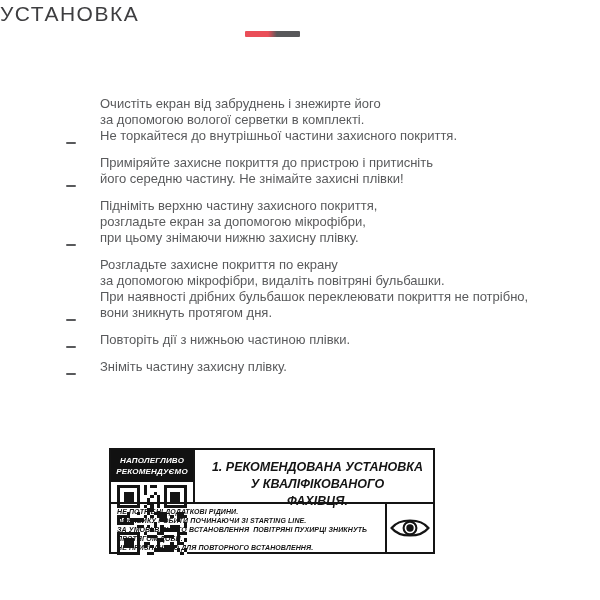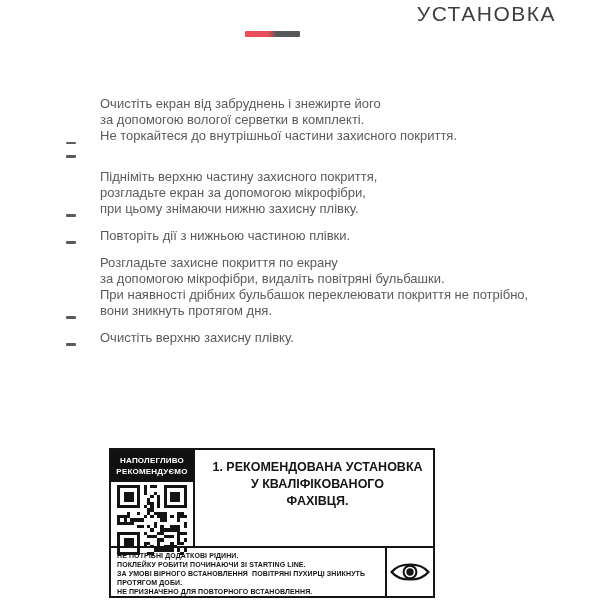--- a/index.html
+++ b/index.html
@@ -3,42 +3,41 @@
 <meta charset="utf-8">
 <style>
   html,body{margin:0;padding:0;background:#ffffff;}
   body{
     width:600px;height:600px;position:relative;overflow:hidden;
     font-family:"Liberation Sans","DejaVu Sans",sans-serif;
     -webkit-font-smoothing:antialiased;
   }
   .title{
     position:absolute;left:0;top:2px;width:544px;margin:0;
-    text-align:right;font-size:21px;font-weight:500;letter-spacing:1.5px;
+    text-align:left;font-size:21px;font-weight:500;letter-spacing:1.5px;
     color:#3e3e40;
-    padding-left:12px;
   }
   .accent-bar{
     position:absolute;left:245px;top:31px;width:55px;height:6px;
     background:linear-gradient(90deg,#ea4e58 0%,#ea4e58 42%,#58585a 58%,#58585a 100%);
     border-radius:1px;
   }
   .instructions{
     position:absolute;left:64px;top:96px;width:512px;
     color:#595a5c;font-size:13px;line-height:16px;
   }
   .instruction-item{display:flex;align-items:flex-end;margin-bottom:11px;}
   .gutter{width:36px;flex:0 0 36px;display:flex;align-items:center;}
   .dash{display:block;width:10px;height:2.5px;margin-left:2px;background:#595a5c;border-radius:1px;}
   .itext{white-space:pre-line;}
   
   .box{
-    position:absolute;left:109px;top:448px;width:326px;height:150px;
+    position:absolute;left:109px;top:448px;width:326px;height:106px;
     border:2px solid #141414;box-sizing:border-box;background:#fff;
-    display:flex;flex-direction:column;color:#141414;
+    display:flex;flex-direction:column;color:#141414;font-style:italic;
   }
   .box-main{flex:1 1 auto;display:flex;min-height:0;}
   .box-left{width:82px;flex:0 0 82px;border-right:2px solid #141414;display:flex;flex-direction:column;}
   .badge{
     background:#111;color:#fff;text-align:center;
     font-size:8px;font-weight:700;line-height:11px;letter-spacing:.2px;
     padding:5px 1px 5px 1px;
   }
   .qr-wrap{flex:1;display:flex;align-items:flex-start;justify-content:center;padding-top:3px;}
   .qr-wrap svg{width:70px;height:70px;shape-rendering:crispEdges;}
@@ -71,49 +70,51 @@
           <span class="dash"></span>
         </span>
         <div class="itext">Очистіть екран від забруднень і знежирте його
 за допомогою вологої серветки в комплекті.
 Не торкайтеся до внутрішньої частини захисного покриття.</div>
       </div>
       <div class="instruction-item">
         <span class="gutter">
           <span class="dash"></span>
         </span>
+        <div class="itext">Приміряйте захисне покриття до пристрою і притисніть
+його середню частину. Не знімайте захисні плівки!</div>
       </div>
       <div class="instruction-item">
         <span class="gutter">
           <span class="dash"></span>
         </span>
         <div class="itext">Підніміть верхню частину захисного покриття,
 розгладьте екран за допомогою мікрофібри,
 при цьому знімаючи нижню захисну плівку.</div>
-      </div>
-      <div class="instruction-item">
-        <span class="gutter">
-          <span class="dash"></span>
-        </span>
-        <div class="itext">Повторіть дії з нижньою частиною плівки.</div>
       </div>
       <div class="instruction-item">
         <span class="gutter">
           <span class="dash"></span>
         </span>
         <div class="itext">Розгладьте захисне покриття по екрану
 за допомогою мікрофібри, видаліть повітряні бульбашки.
 При наявності дрібних бульбашок переклеювати покриття не потрібно,
 вони зникнуть протягом дня.</div>
       </div>
       <div class="instruction-item">
         <span class="gutter">
           <span class="dash"></span>
         </span>
-        <div class="itext">Очистіть верхню захисну плівку.</div>
+        <div class="itext">Повторіть дії з нижньою частиною плівки.</div>
+      </div>
+      <div class="instruction-item">
+        <span class="gutter">
+          <span class="dash"></span>
+        </span>
+        <div class="itext">Зніміть частину захисну плівку.</div>
       </div>
     </div>
 
   <div class="box">
     <div class="box-main">
       <div class="box-left">
         <div class="badge">
           <div>НАПОЛЕГЛИВО</div>
           <div>РЕКОМЕНДУЄМО</div>
         </div>

